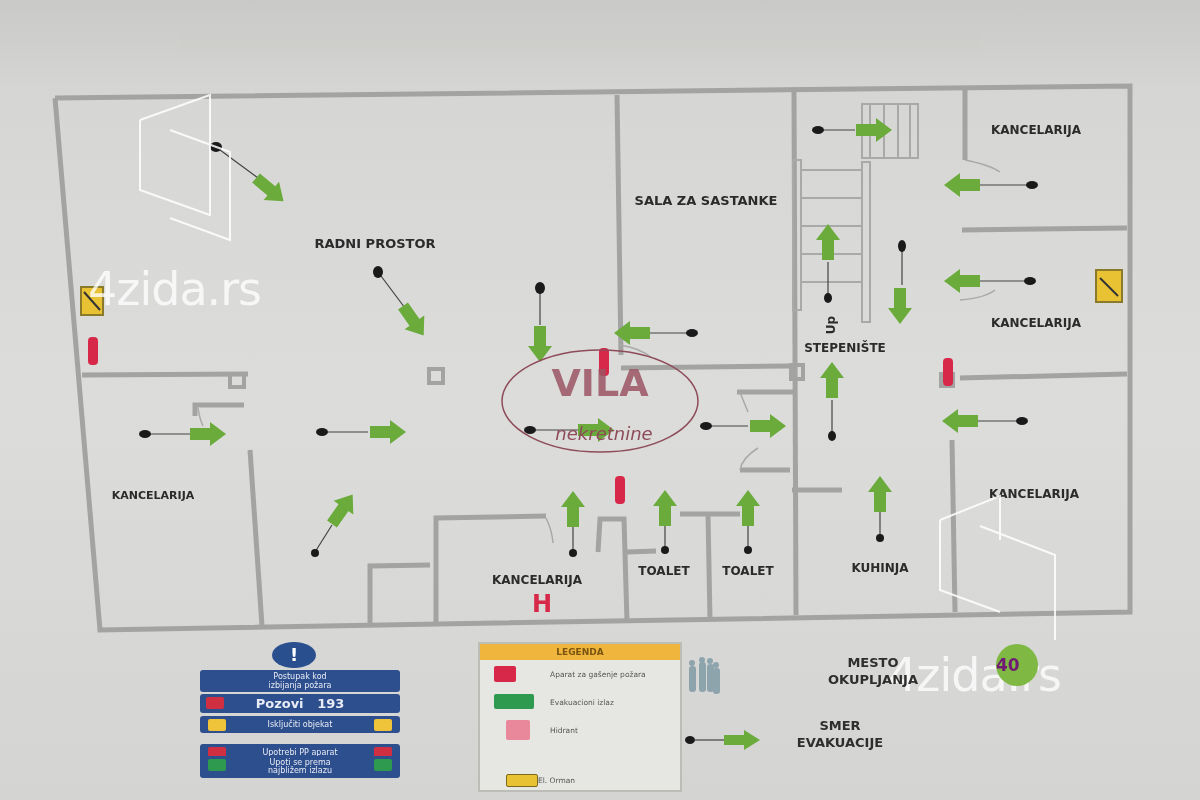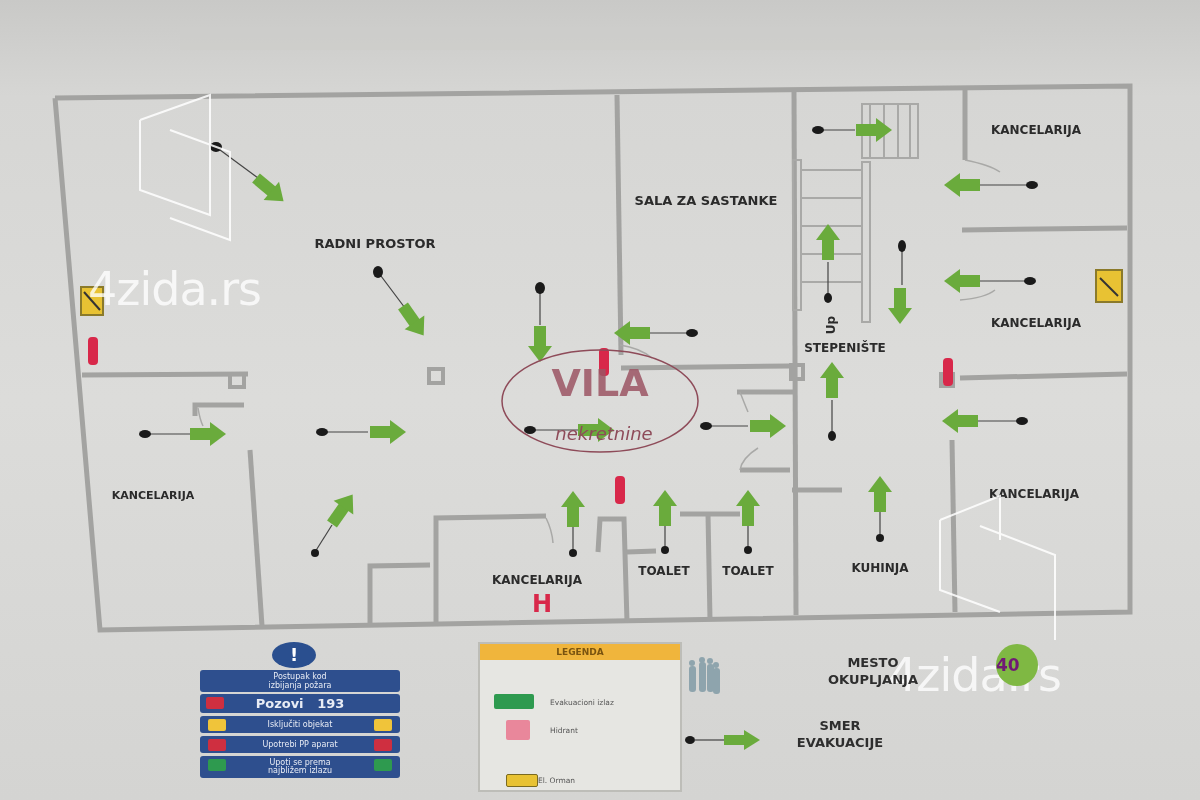--- a/index.html
+++ b/index.html
@@ -7,21 +7,21 @@
   .photo{position:absolute;inset:0;background:linear-gradient(180deg,#c9c9c7 0%,#d6d6d4 12%,#dcdcda 50%,#d4d4d2 100%);}
   .sheet{position:absolute;left:0;top:0;width:1200px;height:800px;}
   svg text{font-family:"DejaVu Sans","Liberation Sans",sans-serif;}
   .room-label{font-weight:bold;fill:#2b2b2b;}
   .fire-panel{position:absolute;left:196px;top:642px;width:208px;height:158px;}
   .fp-top{position:absolute;left:76px;top:0;width:44px;height:26px;border-radius:50%;background:#2a4f8f;color:#fff;font-weight:bold;font-size:18px;text-align:center;line-height:26px;}
   .fp-row{position:absolute;left:4px;width:200px;border-radius:3px;color:#e8ecf5;font-size:8px;text-align:center;display:flex;align-items:center;justify-content:center;box-sizing:border-box;}
   .fp-title{top:28px;height:22px;background:#2e4f8e;line-height:9px;}
   .fp-call{top:52px;height:19px;background:#2e4f8e;font-size:13px;font-weight:bold;}
   .fp-r3{top:74px;height:17px;background:#2e4f8e;}
-  .fp-r4{top:94px;height:17px;background:#2e4f8e;}
+  .fp-r4{top:102px;height:17px;background:#2e4f8e;}
   .fp-r5{top:114px;height:22px;background:#2e4f8e;}
   .fp-r6{top:134px;height:20px;background:#cf2f40;line-height:8px;}
   .chip{position:absolute;width:18px;height:12px;border-radius:2px;}
   .legend{position:absolute;left:446px;top:642px;width:204px;height:150px;background:#e6e6e2;border:2px solid #bdbdb8;box-sizing:border-box;margin-left:32px;}
   .legend-head{height:16px;background:#f0b53c;color:#7a5410;font-weight:bold;font-size:9px;text-align:center;line-height:16px;}
   .legend-row{position:absolute;left:0;width:200px;height:20px;font-size:7.5px;color:#555;}
   .legend-row .lbl{position:absolute;left:70px;top:6px;}
   .mesto{position:absolute;left:813px;top:654px;font-weight:bold;font-size:13px;color:#2e2e2e;text-align:center;line-height:17px;width:120px;}
   .smer{position:absolute;left:780px;top:717px;font-weight:bold;font-size:13px;color:#2e2e2e;text-align:center;line-height:17px;width:120px;}
   .badge40{position:absolute;left:996px;top:644px;width:42px;height:42px;border-radius:50%;background:#7fb843;color:#701a75;font-weight:bold;font-size:17px;text-align:left;line-height:42px;}
@@ -239,20 +239,24 @@
     <div>
         <div>Upoti se prema</div>
         <div>najbližem izlazu</div>
       </div>
     <span class="chip" style="right:8px;top:3px;background:#2e9a4f;"></span>
   </div>
 </div>
 
 <div class="legend">
   <div class="legend-head">LEGENDA</div>
+  <div class="legend-row" style="top:20px;">
+    <span class="chip" style="left:14px;top:2px;width:22px;height:16px;background:#d8284a;"></span>
+    <span class="lbl">Aparat za gašenje požara</span>
+  </div>
   <div class="legend-row" style="top:48px;">
     <span class="chip" style="left:14px;top:2px;width:40px;height:15px;background:#2e9a4f;"></span>
     <span class="lbl">Evakuacioni izlaz</span>
   </div>
   <div class="legend-row" style="top:76px;">
     <span class="chip" style="left:26px;top:0;width:24px;height:20px;background:#e9879b;"></span>
     <span class="lbl">Hidrant</span>
   </div>
   <div class="legend-row" style="top:126px;">
     <span class="chip" style="left:26px;top:4px;width:30px;height:11px;background:#e8c233;border:1px solid #7a6a20;"></span>

